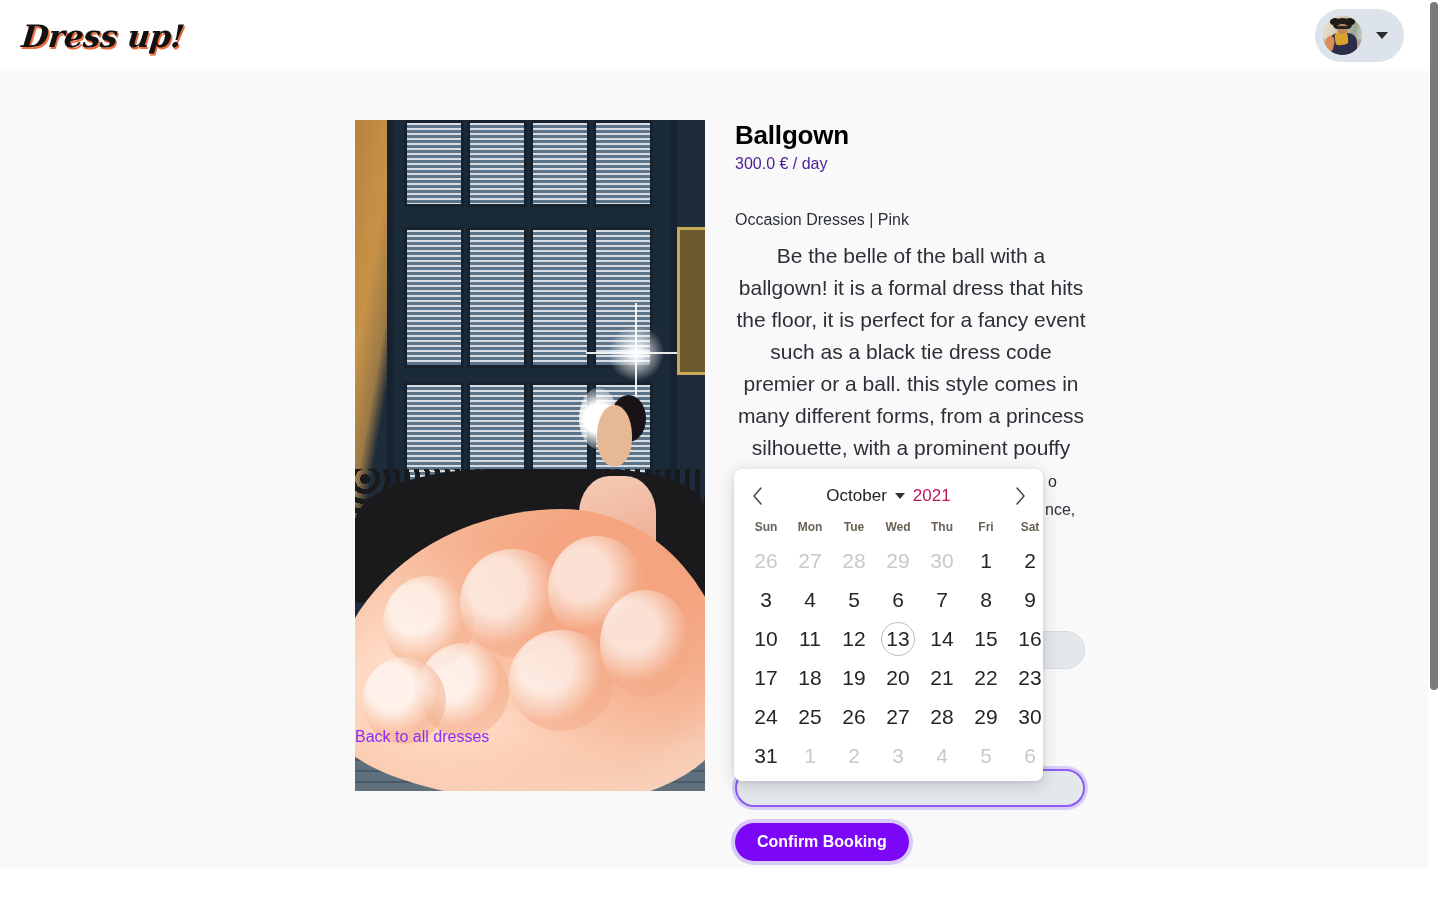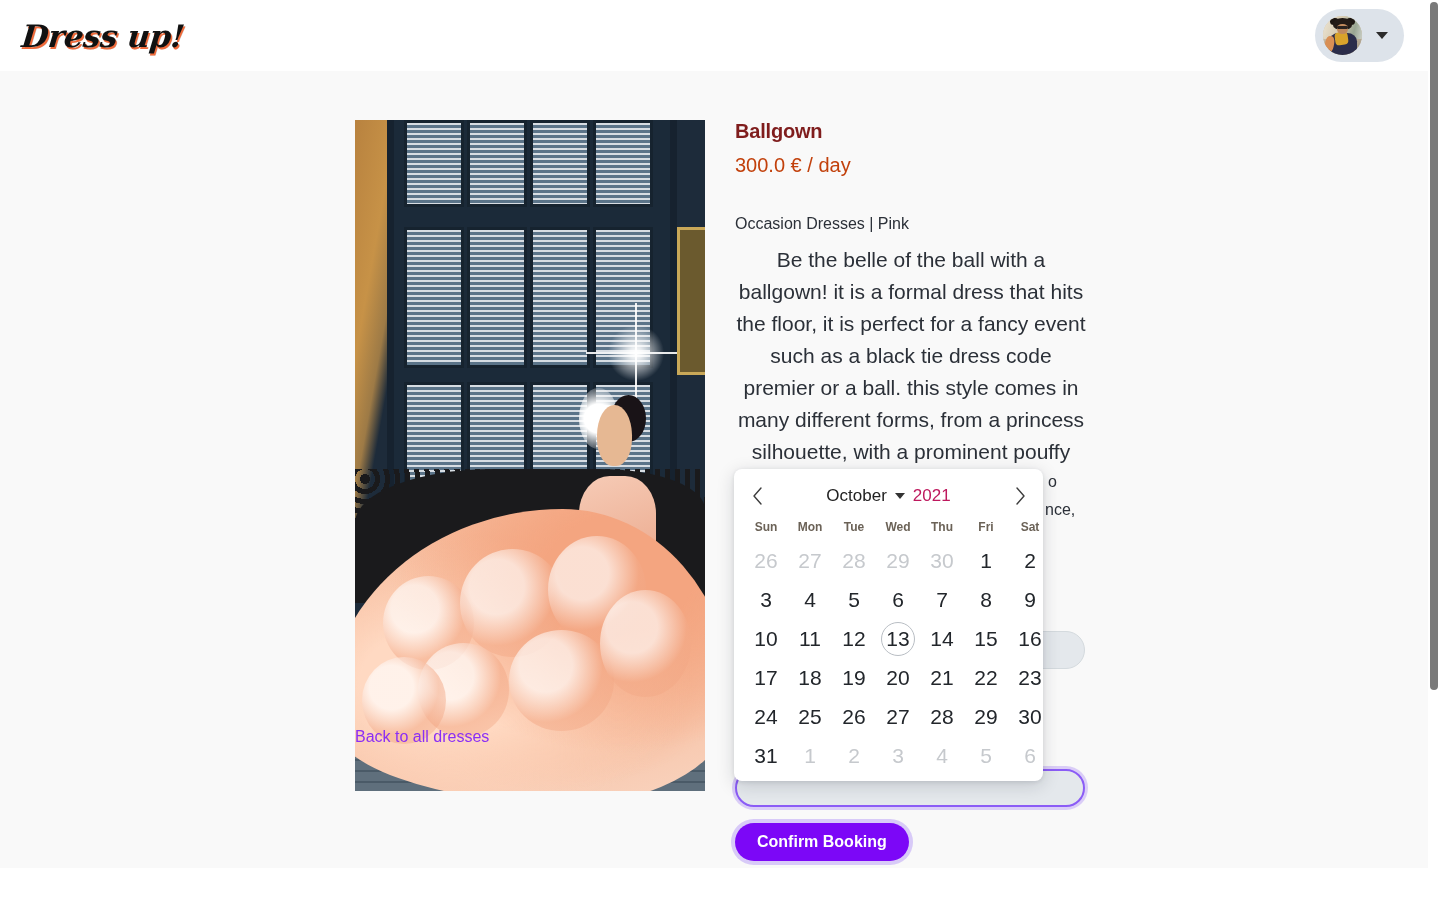--- a/index.html
+++ b/index.html
@@ -118,22 +118,22 @@
     background: radial-gradient(circle at 35% 35%, rgba(255,255,255,.65) 0 28%, rgba(243,170,136,.55) 60%, rgba(236,150,112,.22) 100%); }
 
   .back-link {
     position: absolute; left: 355px; top: 657px;
     font-size: 16px; color: #8a2be2; color: #8b2ef5;
     cursor: pointer;
   }
 
   
   .detail { position: absolute; left: 735px; top: 49px; width: 360px; }
-  .title { font-size: 20px; font-weight: 700; color: #7f1d1d; letter-spacing: -0.2px; }
-  .price { font-size: 20px; color: #c2410c; margin-top: 11px; }
+  .title { font-size: 26px; font-weight: 700; color: #000000; letter-spacing: -0.2px; }
+  .price { font-size: 16px; color: #4c1d95; margin-top: 4px; }
   .category { font-size: 16px; color: #2b3038; margin-top: 38px; }
   .description {
     font-size: 21px; line-height: 32px; color: #2b3038;
     margin-top: 11px; width: 352px; text-align: center;
   }
 
   .field-row { position: absolute; left: 735px; top: 560px; }
   .pill-input {
     width: 350px; height: 38px;
     background: #e4e8ec; border: 1px solid #d4dade;

